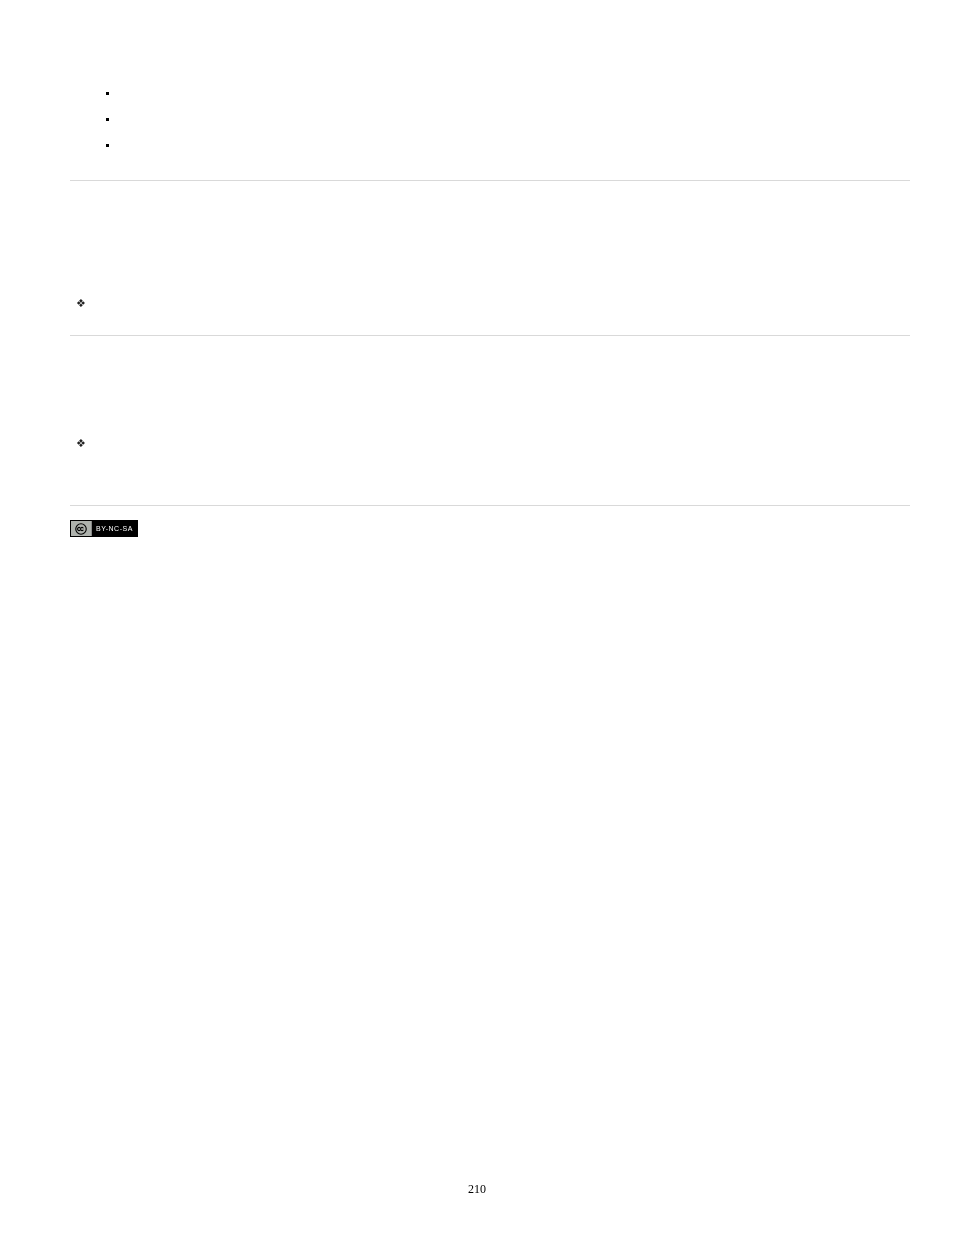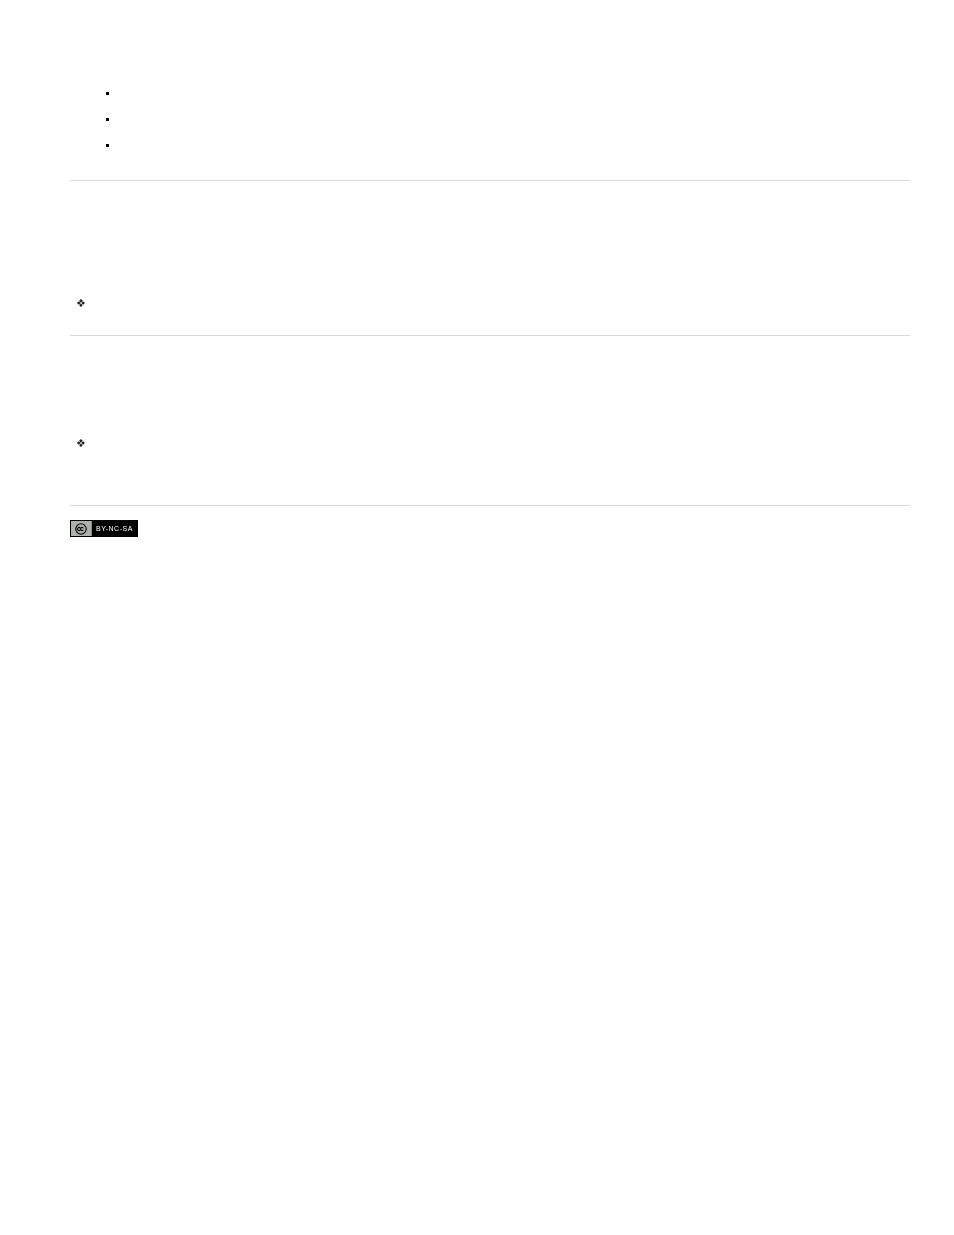--- a/index.html
+++ b/index.html
@@ -144,13 +144,14 @@
           <circle cx="32" cy="32" r="28" fill="none" stroke="#000" stroke-width="6"></circle>
           <path d="M27 26a8 8 0 1 0 0 12" fill="none" stroke="#000" stroke-width="6" stroke-linecap="round"></path>
           <path d="M43 26a8 8 0 1 0 0 12" fill="none" stroke="#000" stroke-width="6" stroke-linecap="round"></path>
         </svg>
       </span>
       <span class="cc-right">BY-NC-SA</span>
     </span>
 
   </div>
 
+  <div class="page-number">210</div>
 </div>
 
 </body></html>

